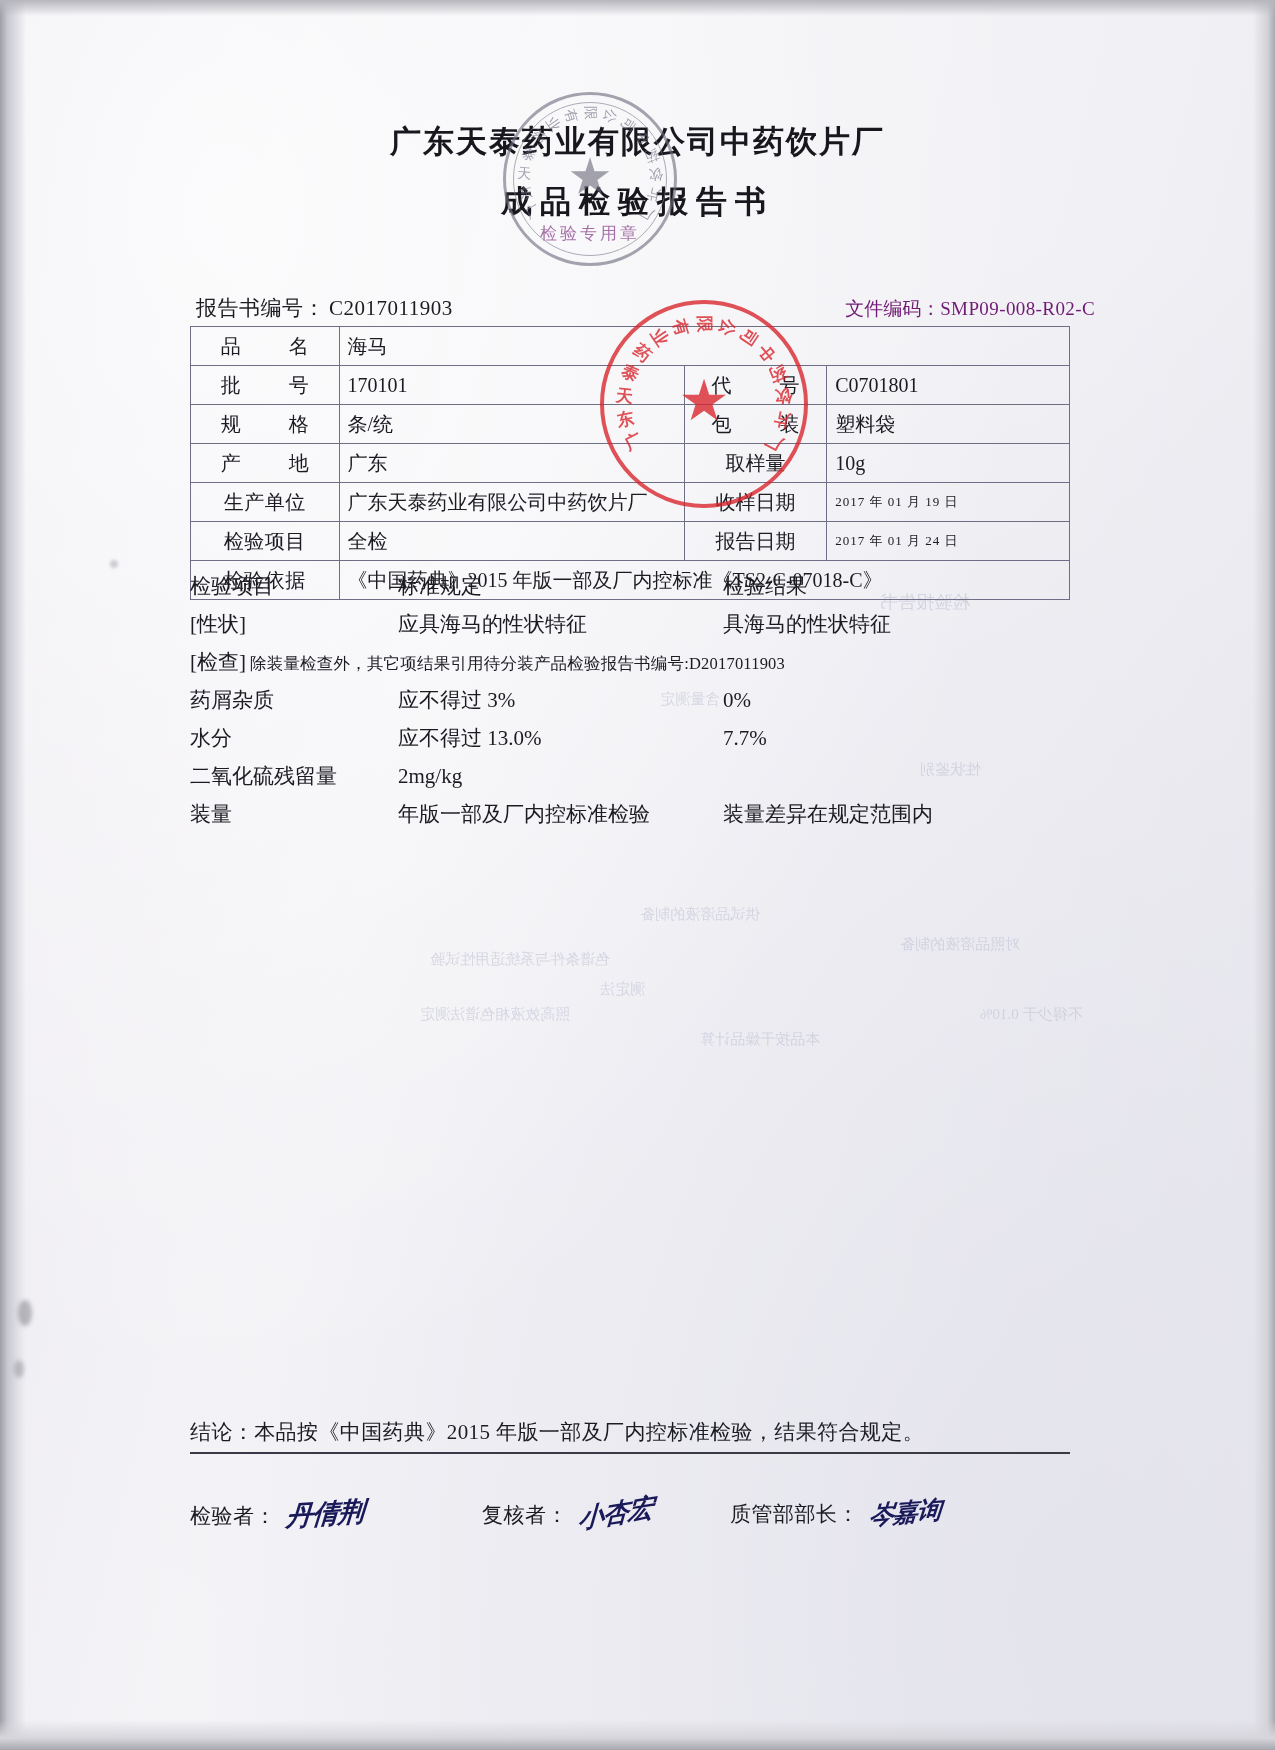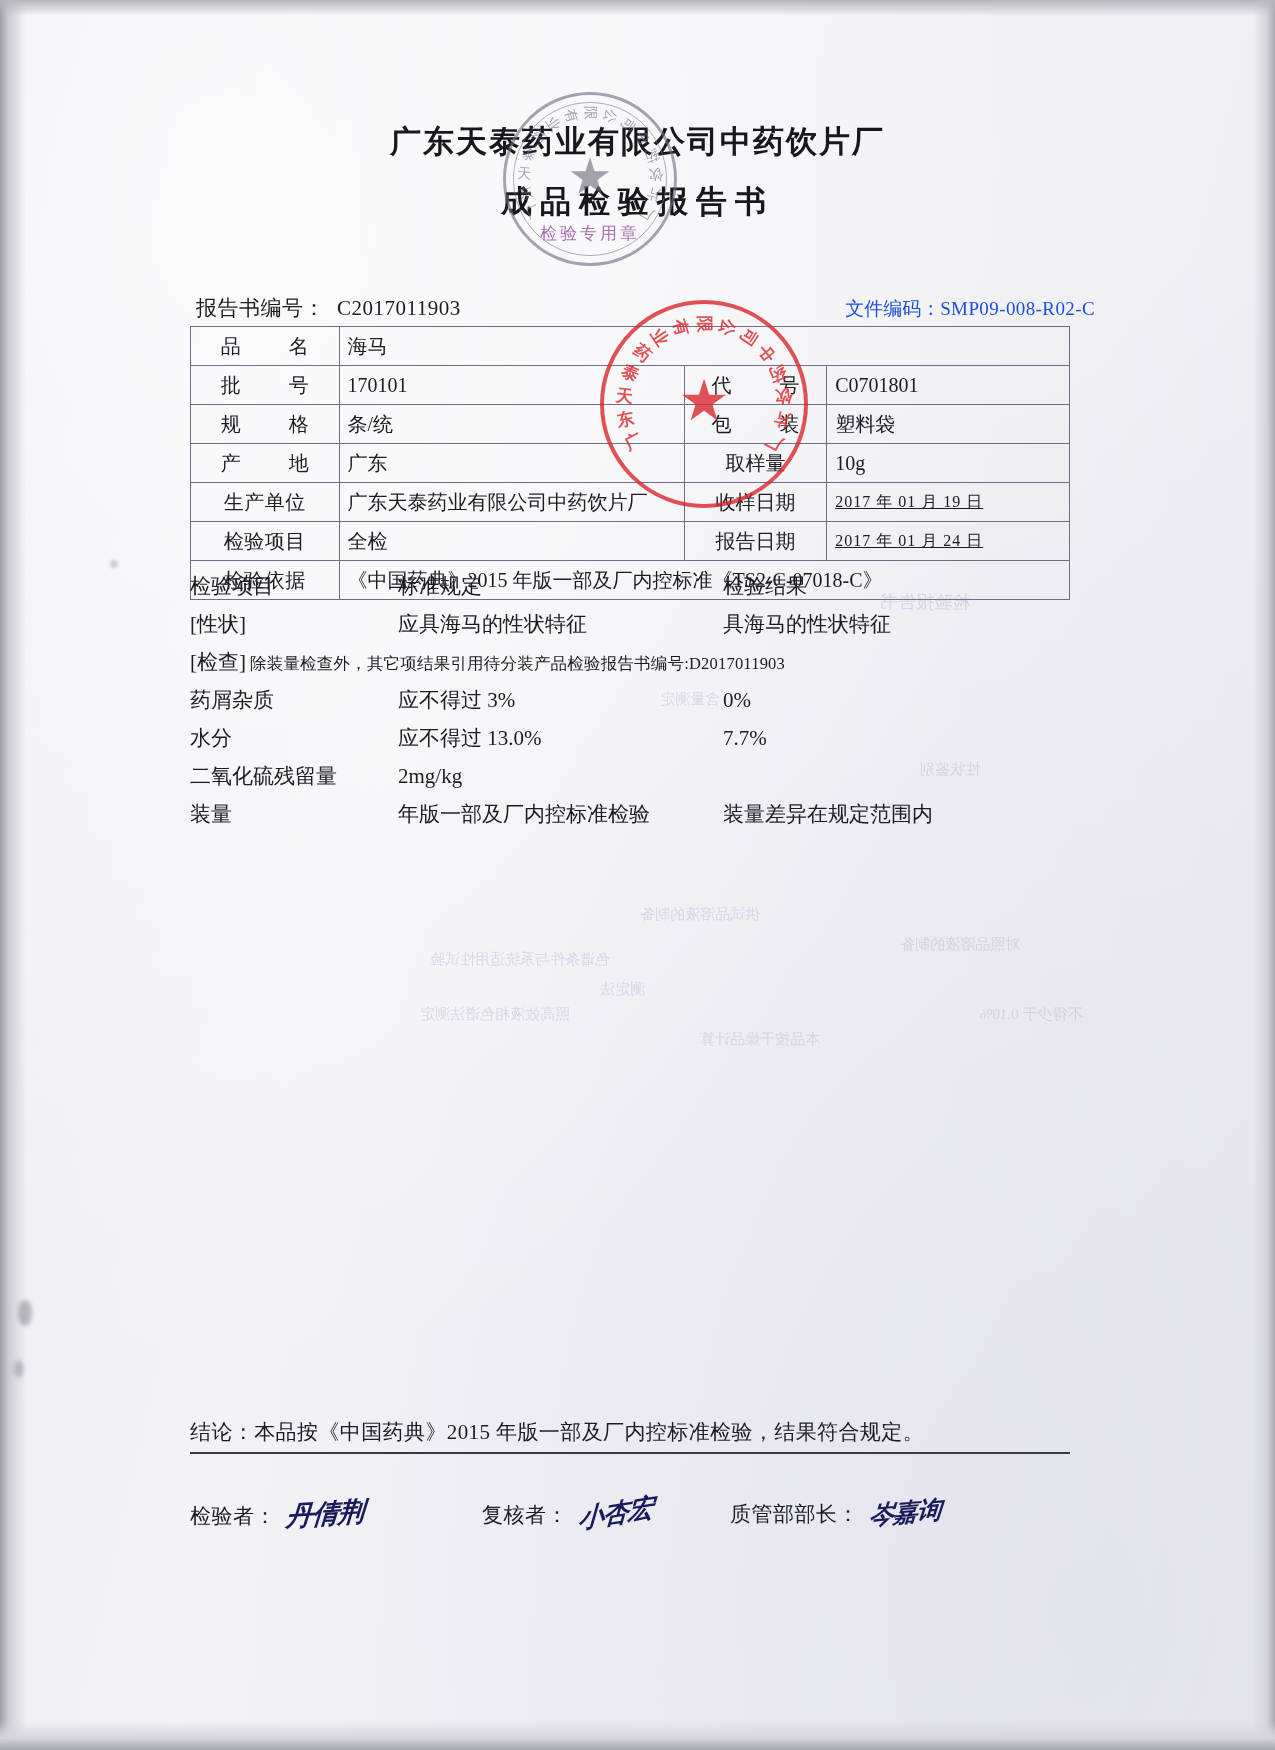--- a/index.html
+++ b/index.html
@@ -88,24 +88,24 @@
     position: absolute;
     top: 294px;
     left: 196px;
     right: 180px;
     display: flex;
     justify-content: space-between;
     align-items: baseline;
     font-size: 21px;
   }
   .meta-left { letter-spacing: 0.5px; }
-  .meta-left .val { margin-left: 12px; }
+  .meta-left .val { margin-left: 4px; }
   .meta-right {
     font-size: 19px;
-    color: #1d4ed8;
+    color: #701a75;
   }
   .meta-right .val { letter-spacing: 0.4px; }
 
   
   table.info {
     position: absolute;
     left: 190px;
     top: 326px;
     width: 880px;
     border-collapse: collapse;
@@ -132,21 +132,21 @@
   td.lbl2 {
     width: 122px;
     text-align: center;
   }
   td.lbl2.spread {
     letter-spacing: 14px;
     text-indent: 14px;
     margin-top: 8px;
   }
   td.val2 { width: 220px; }
-  .date-txt { letter-spacing: 1px; font-size: 16px; text-decoration: underline; }
+  .date-txt { letter-spacing: 1px; font-size: 13px; }
 
   
   .results {
     position: absolute;
     left: 190px;
     top: 572px;
     width: 900px;
     font-size: 21px;
   }
   .res-row {

